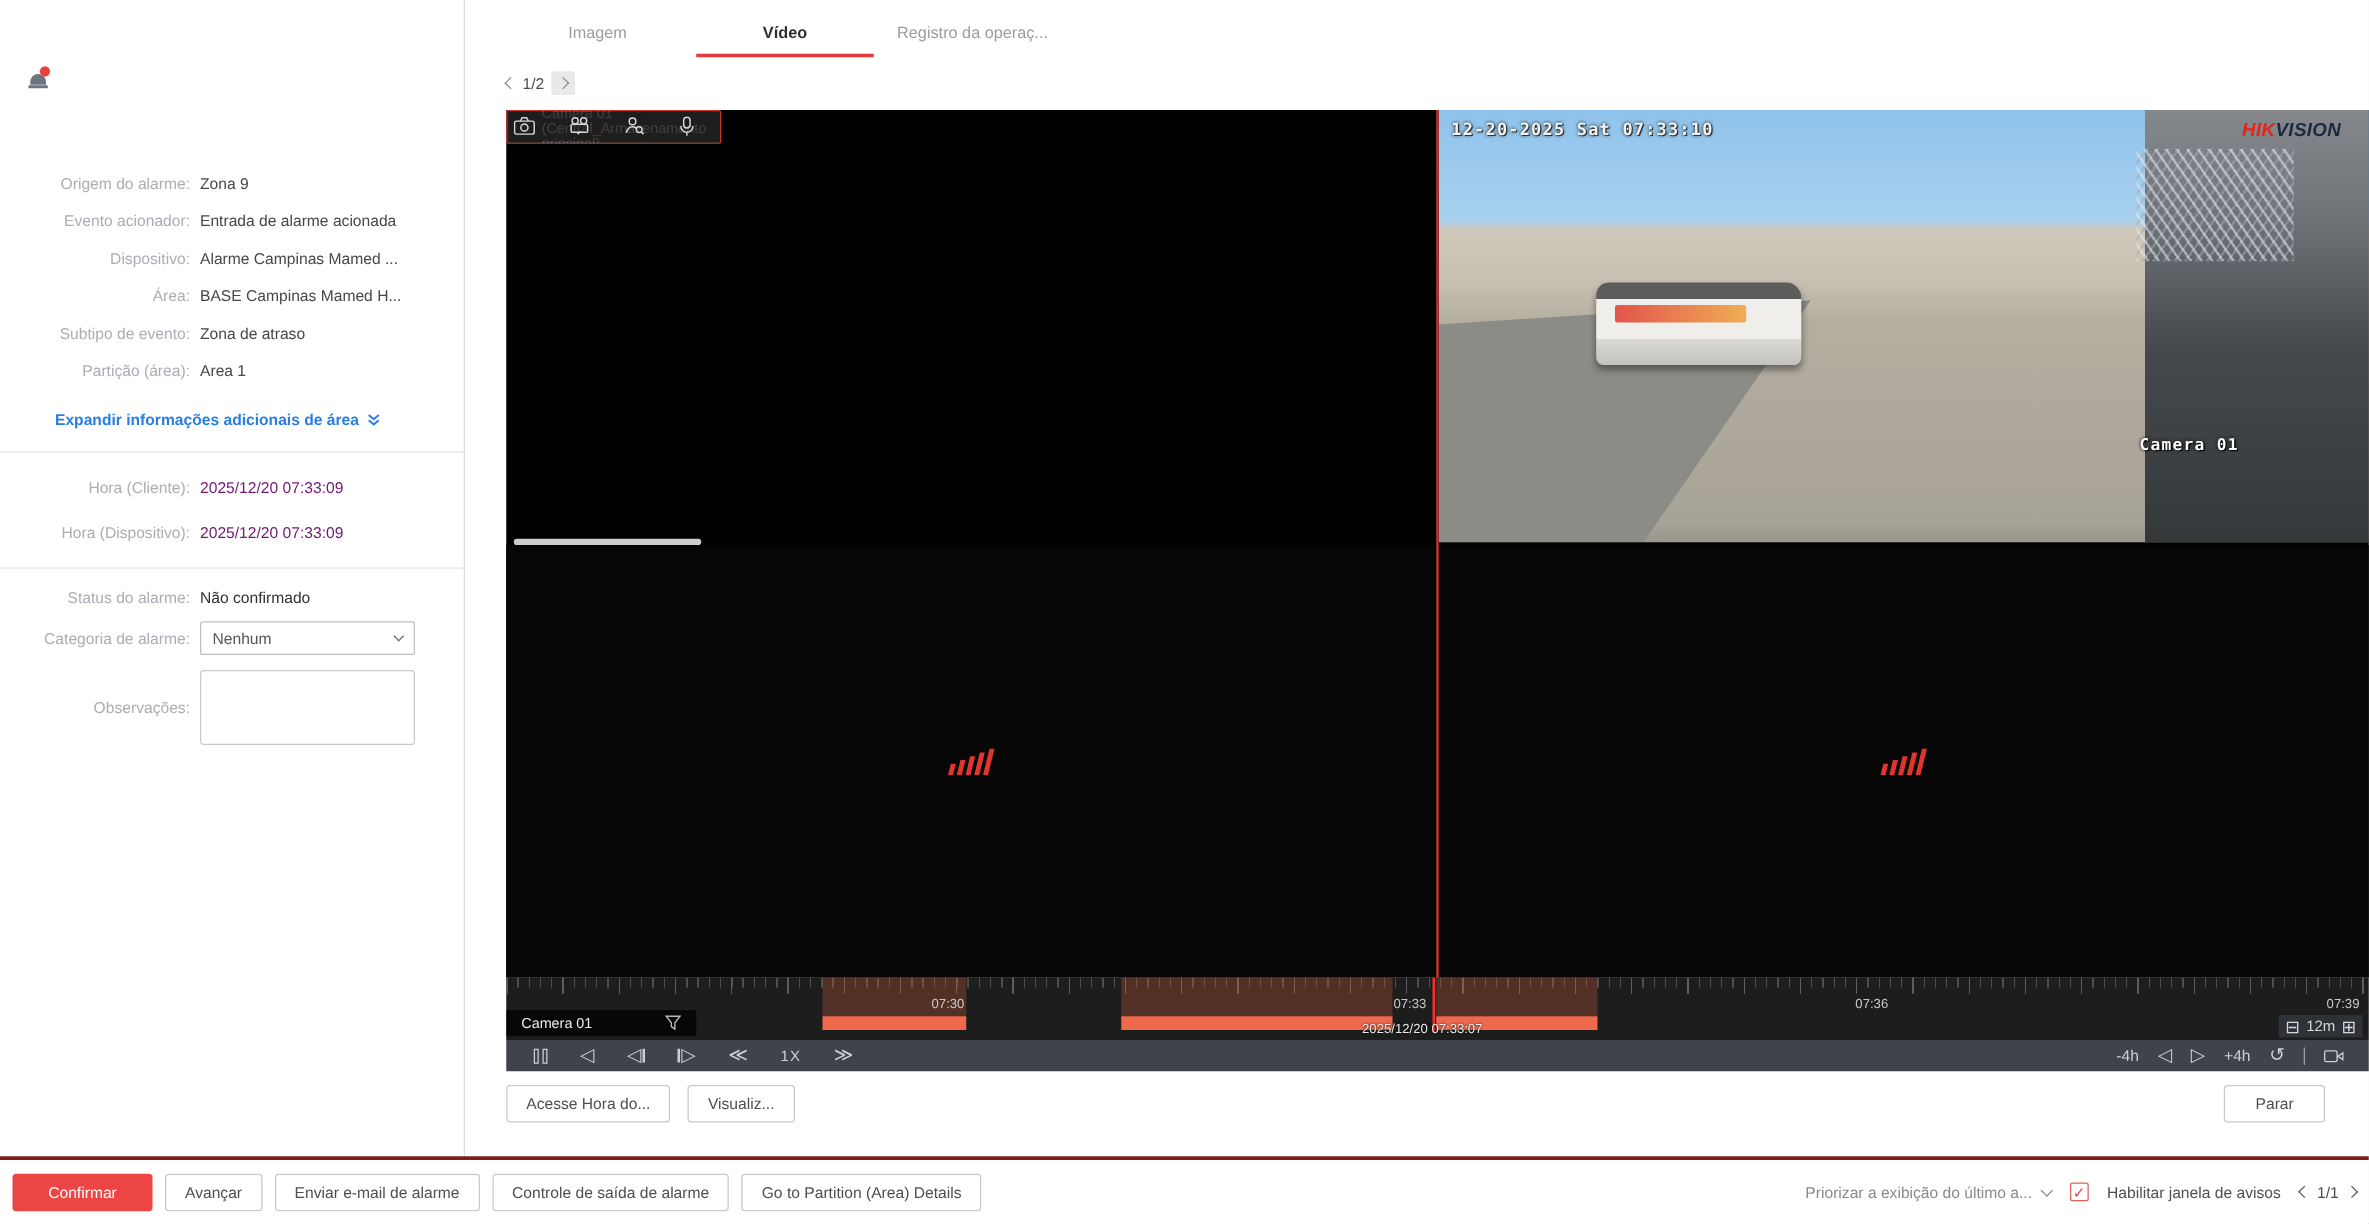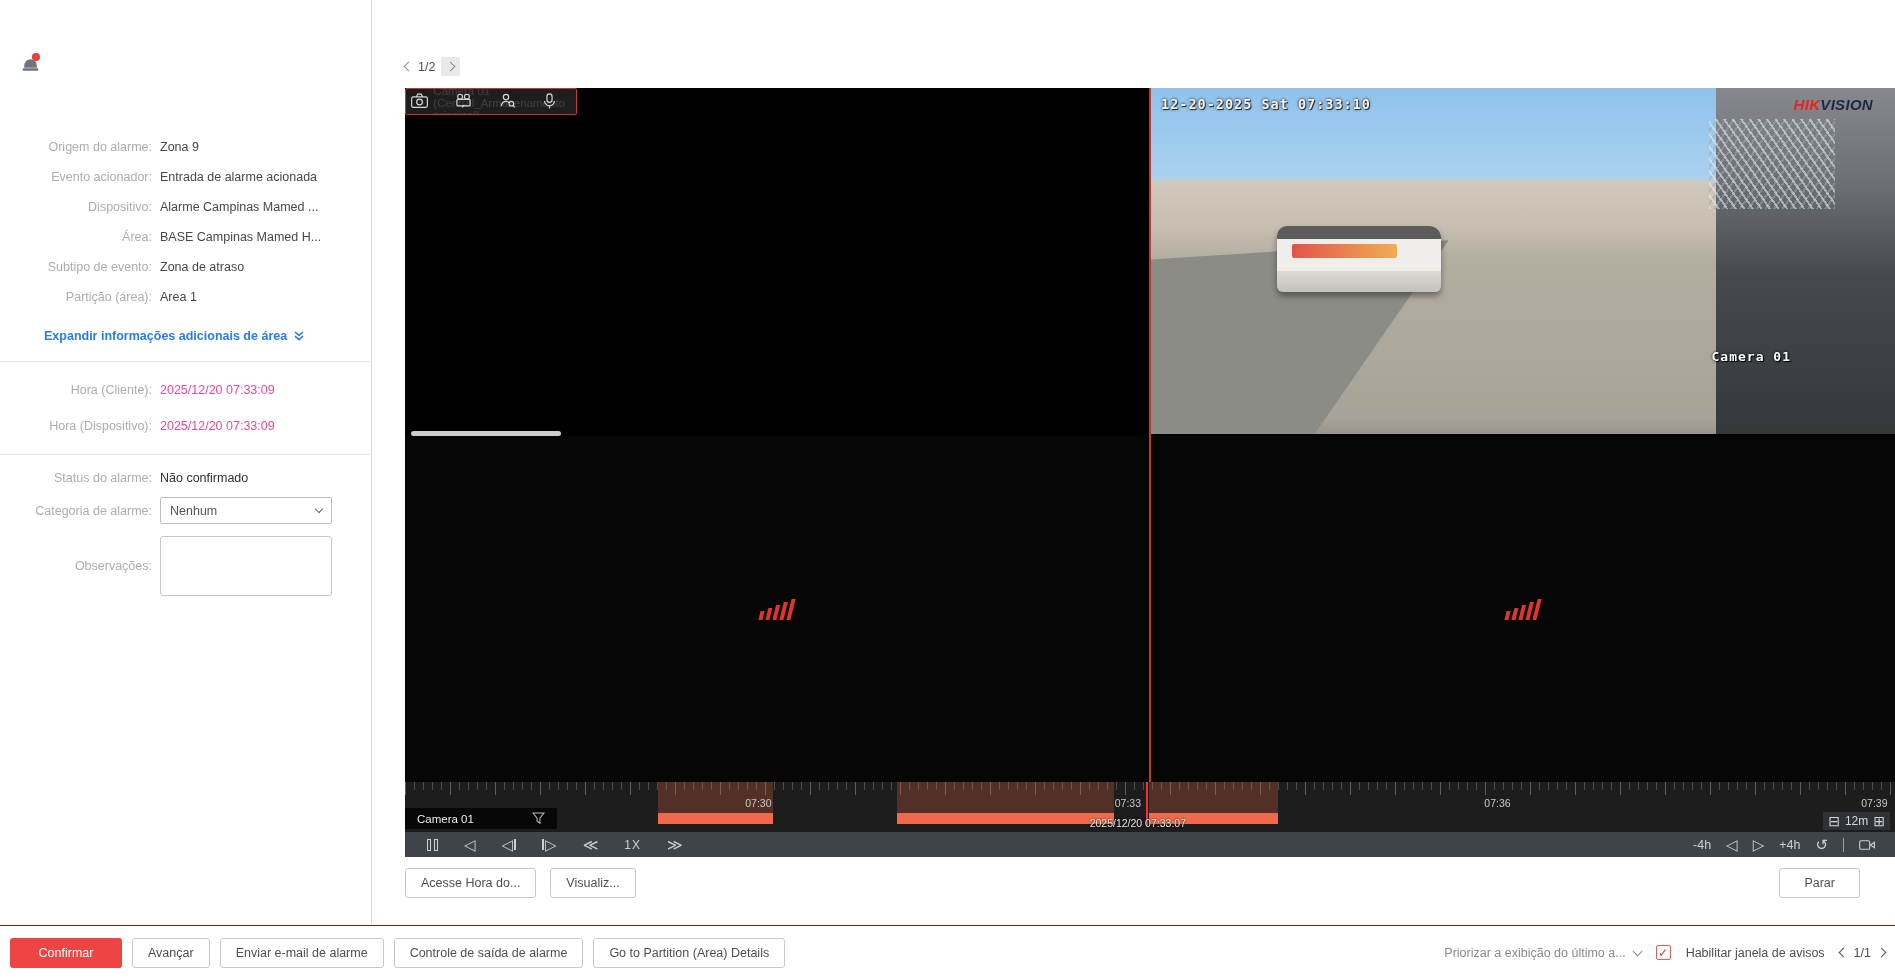--- a/index.html
+++ b/index.html
@@ -25,21 +25,21 @@
   .flabel { width:160px; text-align:right; color:#aaadb2; padding-right:8px; flex:0 0 auto;padding-left:20px; }
   .fvalue { color:#474747; white-space:nowrap; overflow:hidden; }
 
   .expand-link { display:flex; align-items:center; gap:6px; margin:24px 0 0 44px;
     color:#2a7de1; font-size:12.5px; font-weight:bold; cursor:pointer; text-decoration:none; }
 
   .divider { border:none; border-top:1px solid #e6e6e6; margin:18px 0 0 0; }
 
   .times { margin-top:20px; }
   .times .frow { margin-bottom:20px; }
-  .times .fvalue { color:#ec4899; }
+  .times .fvalue { color:#701a75; }
 
   .form-row { display:flex; align-items:center; margin-top:12px; font-size:12.5px; }
   .form-row .flabel { color:#aaadb2; }
   .form-row textarea { width:172px; height:60px; border:1px solid #c9c9c9; border-radius:3px;
     resize:none; font-family:inherit; font-size:12px; padding:4px; }
   .sel { width:172px; height:27px; border:1px solid #bfbfbf; border-radius:2px;
     display:flex; align-items:center; justify-content:space-between;
     padding:0 9px; color:#555; cursor:pointer; background:#fff; }
   .sel .chev { color:#666; width:6px; height:6px; }
   .status-val { color:#303030; }
@@ -161,21 +161,21 @@
   .pc-div { width:1px; height:14px; background:#9aa0a5; }
 
   
   .under-row { position:absolute; left:32px; right:35px; top:868px; display:flex; gap:14px; }
   .btn { border:1px solid #c9c9c9; color:#4f4f4f; background:#fff; padding:7px 15px;
     border-radius:3px; font-size:12.5px; cursor:pointer; font-family:inherit; }
   .btn.stop { margin-left:auto; padding:7px 24px; }
 
   
   .bottom-bar { position:absolute; left:0; right:0; bottom:0; height:54px;
-    border-top:1px solid #7f1d1d; background:#fff; display:flex; align-items:center;
+    border-top:3px solid #7f1d1d; background:#fff; display:flex; align-items:center;
     padding:0 10px; gap:10px; }
   .btn-red { background:#ed4444; color:#fff; border:none; width:112px; padding:8px 0;
     text-align:center; border-radius:3px; font-size:12.5px; cursor:pointer; font-family:inherit; }
   .right-cluster { margin-left:auto; display:flex; align-items:center; gap:15px;
     color:#8a8a8a; font-size:12.5px; }
   .dd { display:flex; align-items:center; gap:8px; cursor:pointer; }
   .checkbox { width:15px; height:15px; border:1px solid #e0605c; border-radius:2px;
     display:flex; align-items:center; justify-content:center; color:#e03c3c;
     font-size:12px; cursor:pointer; background:#fff; }
   .bpager { display:flex; align-items:center; gap:7px; color:#4d4d4d; }
@@ -254,20 +254,25 @@
     </div>
   </div>
   <div class="form-row">
     <span class="flabel">Observações:</span>
     <textarea style=""></textarea>
   </div>
 </aside>
 
 <main class="main">
 
+  <div class="tabs">
+    <div class="tab">Imagem</div>
+    <div class="tab active">Vídeo</div>
+    <div class="tab">Registro da operaç...</div>
+  </div>
 
   <div class="pager">
     <i class="chev left"></i>
     <span>1/2</span>
     <span class="pager-next">
         <i class="chev right"></i>
       </span>
   </div>
 
   <div class="stage">

